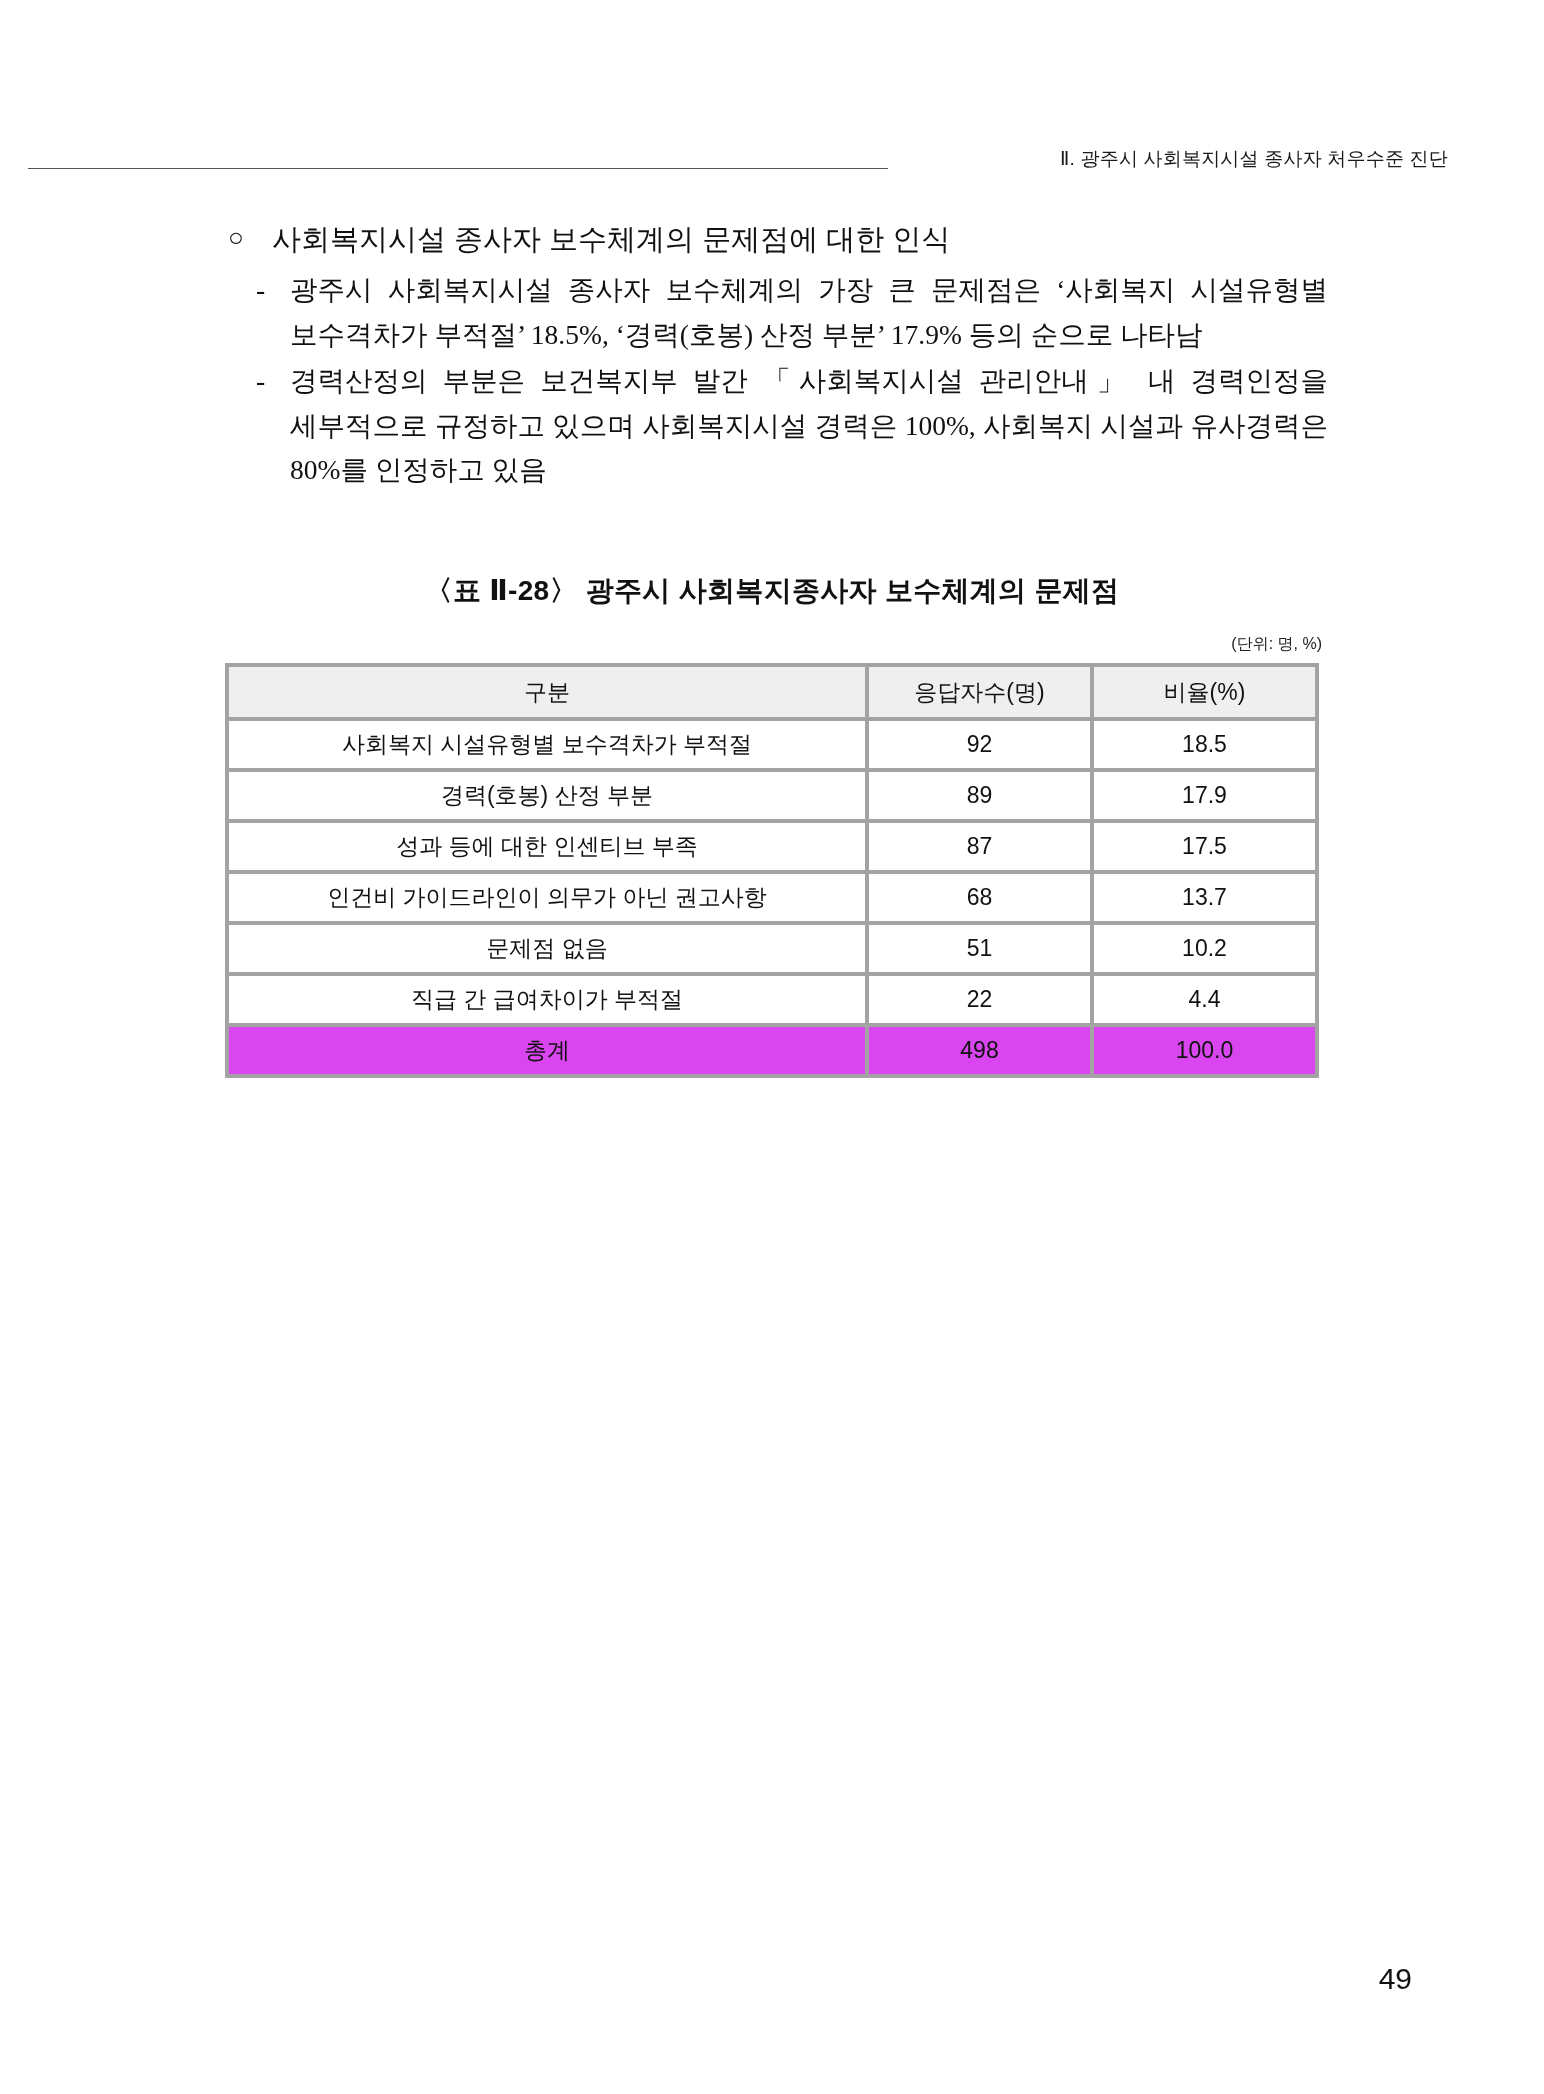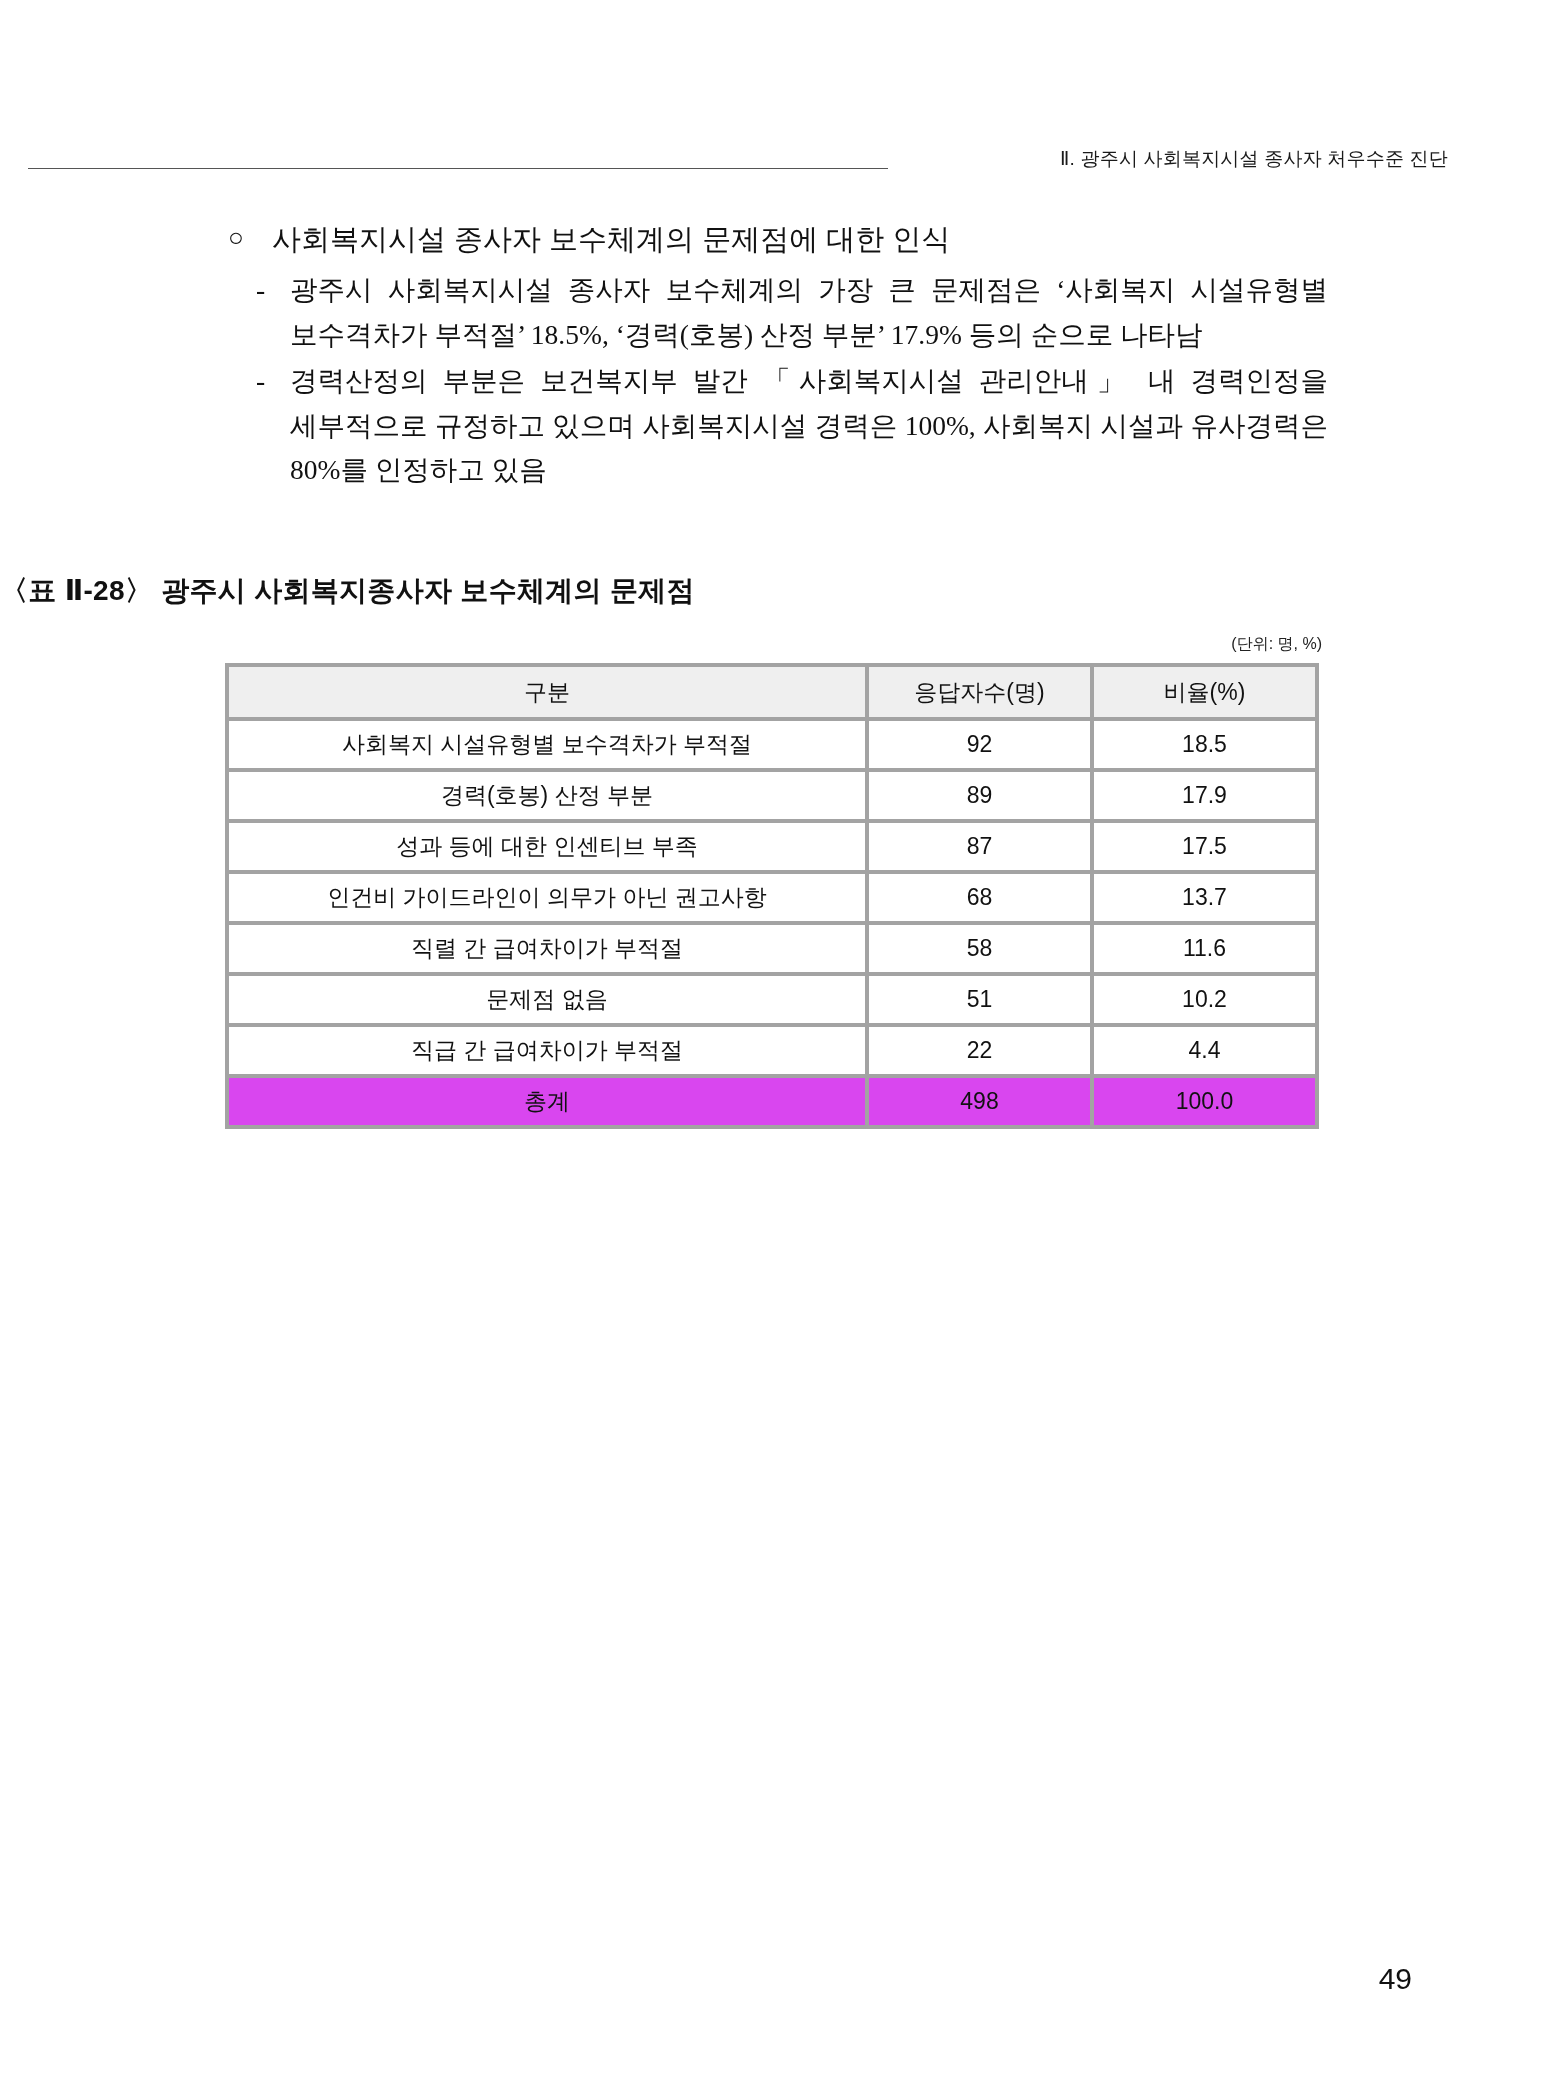--- a/index.html
+++ b/index.html
@@ -99,20 +99,21 @@
   }
 
   
   .table-block {
     position: absolute;
     top: 572px;
     left: 0;
     width: 1544px;
   }
   .table-caption {
+    text-align: center;
     font-family: "Liberation Sans", "DejaVu Sans", sans-serif;
     font-weight: bold;
     font-size: 28px;
     color: #111111;
     letter-spacing: 0.3px;
   }
   .table-unit {
     text-align: right;
     padding-right: 222px;
     margin-top: 24px;
@@ -222,25 +223,20 @@
           <td>성과 등에 대한 인센티브 부족</td>
           <td>87</td>
           <td>17.5</td>
         </tr>
         <tr>
           <td>인건비 가이드라인이 의무가 아닌 권고사항</td>
           <td>68</td>
           <td>13.7</td>
         </tr>
         <tr>
-          <td>직렬 간 급여차이가 부적절</td>
-          <td>58</td>
-          <td>11.6</td>
-        </tr>
-        <tr>
           <td>문제점 없음</td>
           <td>51</td>
           <td>10.2</td>
         </tr>
         <tr>
           <td>직급 간 급여차이가 부적절</td>
           <td>22</td>
           <td>4.4</td>
         </tr>
         <tr class="total">

